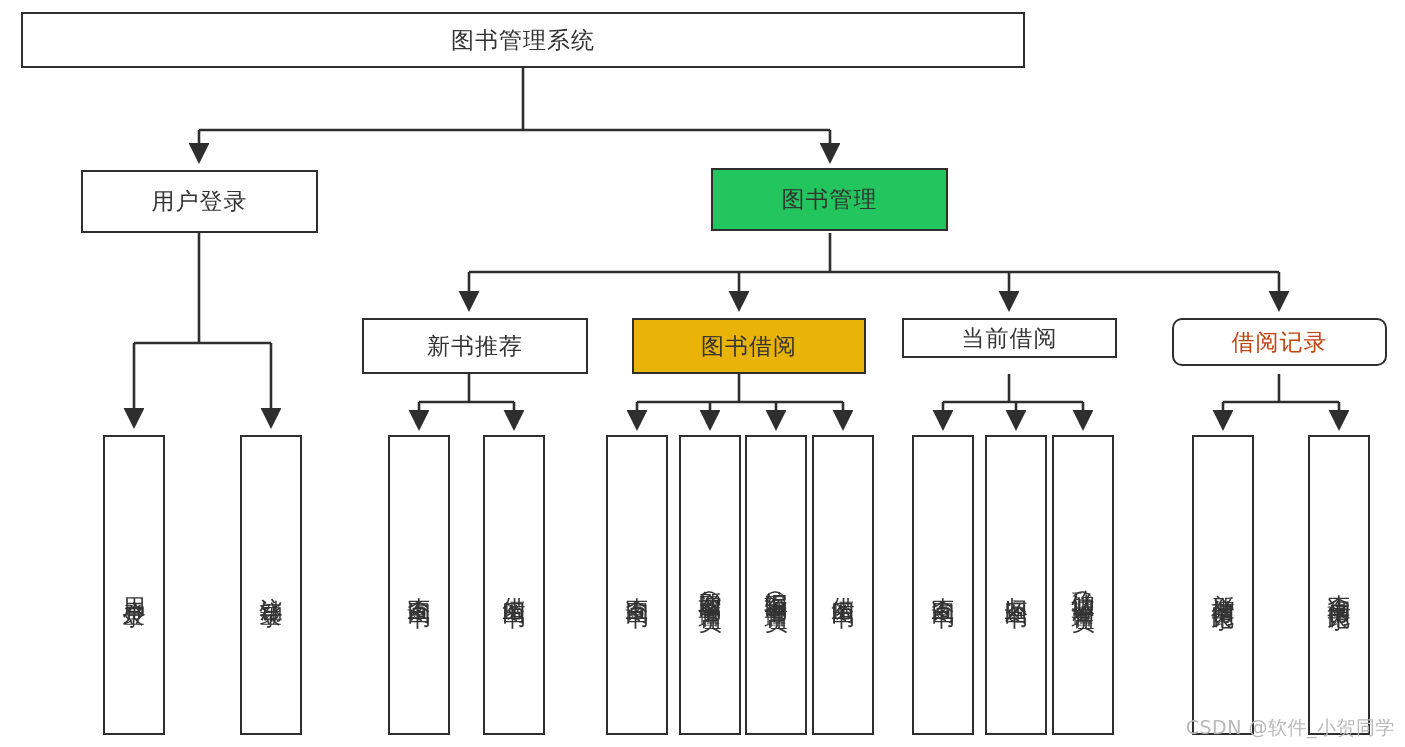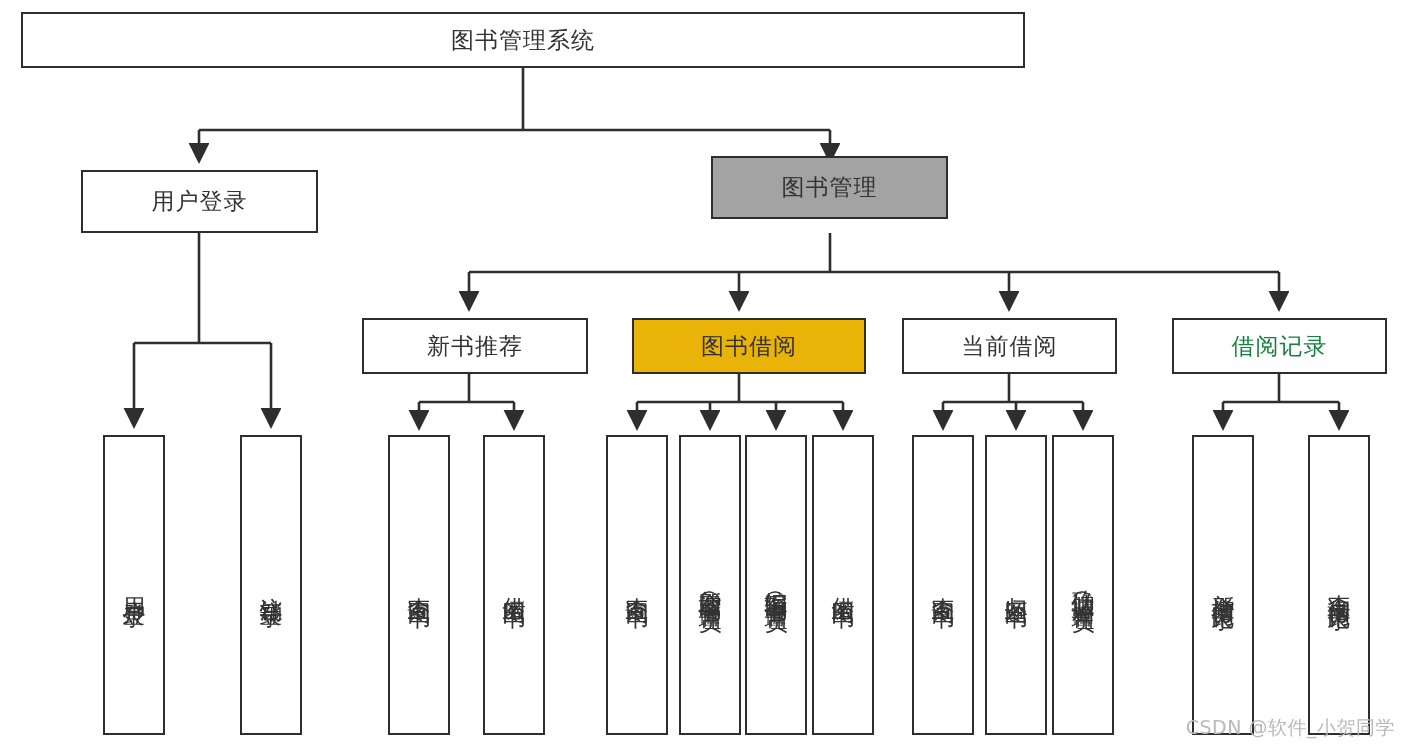--- a/index.html
+++ b/index.html
@@ -124,34 +124,34 @@
     </g>
   </svg>
 
   <div class="node horizontal" style="left: 21px; top: 12px; width: 1004px; height: 56px; border-color: rgb(46, 46, 46); color: rgb(51, 51, 51); background: rgb(255, 255, 255);">
     <span class="label">图书管理系统</span>
   </div>
 
   <div class="node horizontal" style="left: 81px; top: 170px; width: 237px; height: 63px; border-color: rgb(46, 46, 46); color: rgb(51, 51, 51); background: rgb(255, 255, 255);">
     <span class="label">用户登录</span>
   </div>
-  <div class="node horizontal" style="left: 711px; top: 156px; width: 237px; height: 63px; border-color: rgb(46, 46, 46); color: rgb(51, 51, 51); background: #a3a3a3;">
+  <div class="node horizontal" style="left: 711px; top: 168px; width: 237px; height: 63px; border-color: rgb(46, 46, 46); color: rgb(51, 51, 51); background: #22c55e;">
     <span class="label">图书管理</span>
   </div>
 
   <div class="node horizontal" style="left: 362px; top: 318px; width: 226px; height: 56px; border-color: rgb(46, 46, 46); color: rgb(51, 51, 51); background: rgb(255, 255, 255);">
     <span class="label">新书推荐</span>
   </div>
   <div class="node horizontal" style="left: 632px; top: 318px; width: 234px; height: 56px; border-color: rgb(46, 46, 46); color: rgb(51, 51, 51); background: #eab308;">
     <span class="label">图书借阅</span>
   </div>
-  <div class="node horizontal" style="left: 902px; top: 318px; width: 215px; height: 56px; border-color: rgb(46, 46, 46); color: rgb(51, 51, 51); background: rgb(255, 255, 255);">
+  <div class="node horizontal" style="left: 902px; top: 318px; width: 215px; height: 40px; border-color: rgb(46, 46, 46); color: rgb(51, 51, 51); background: rgb(255, 255, 255);">
     <span class="label">当前借阅</span>
   </div>
-  <div class="node horizontal" style="left: 1172px; top: 318px; width: 215px; height: 56px; border-color: rgb(46, 46, 46); color: #15803d; background: rgb(255, 255, 255);">
+  <div class="node horizontal" style="left: 1172px; top: 318px; width: 215px; height: 48px; border-color: rgb(46, 46, 46); color: #c2410c; background: rgb(255, 255, 255); border-radius: 10px;">
     <span class="label">借阅记录</span>
   </div>
 
   <div class="node vertical" style="left: 103px; top: 435px; width: 62px; height: 300px; border-color: rgb(46, 46, 46); color: rgb(51, 51, 51); background: rgb(255, 255, 255);">
     <span class="label">用户登录</span>
   </div>
   <div class="node vertical" style="left: 240px; top: 435px; width: 62px; height: 300px; border-color: rgb(46, 46, 46); color: rgb(51, 51, 51); background: rgb(255, 255, 255);">
     <span class="label">注销登录</span>
   </div>
   <div class="node vertical" style="left: 388px; top: 435px; width: 62px; height: 300px; border-color: rgb(46, 46, 46); color: rgb(51, 51, 51); background: rgb(255, 255, 255);">

